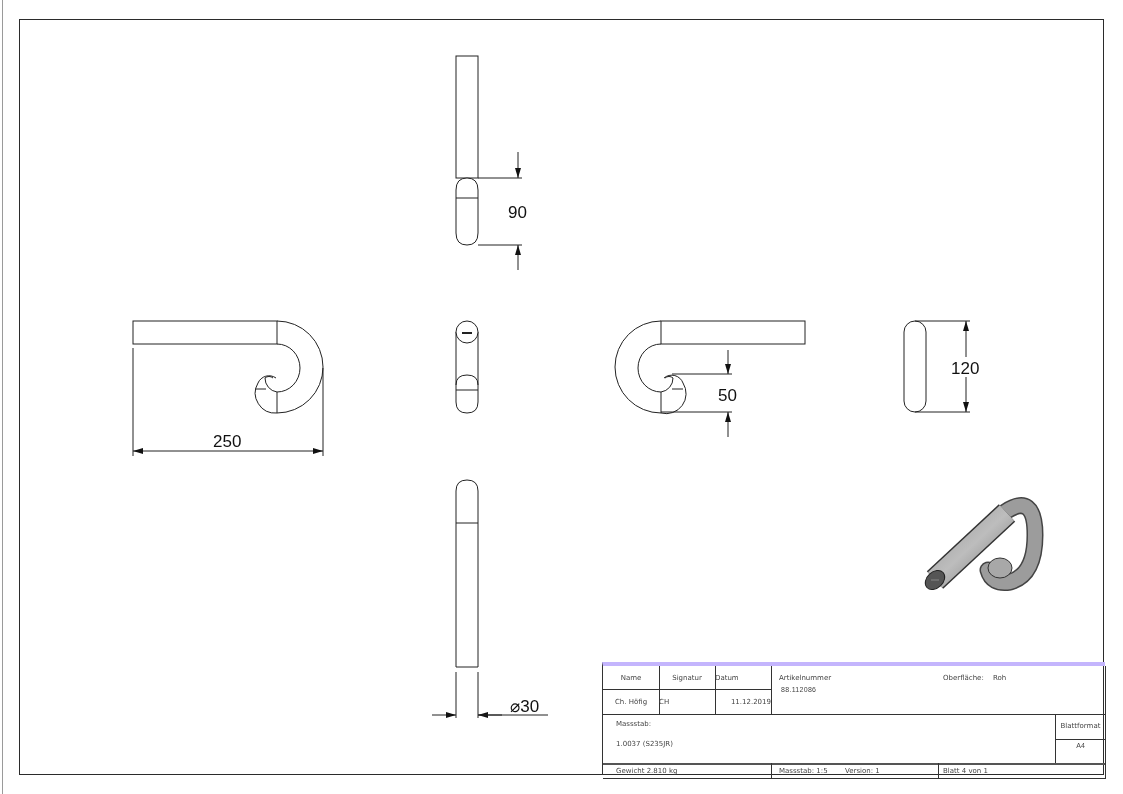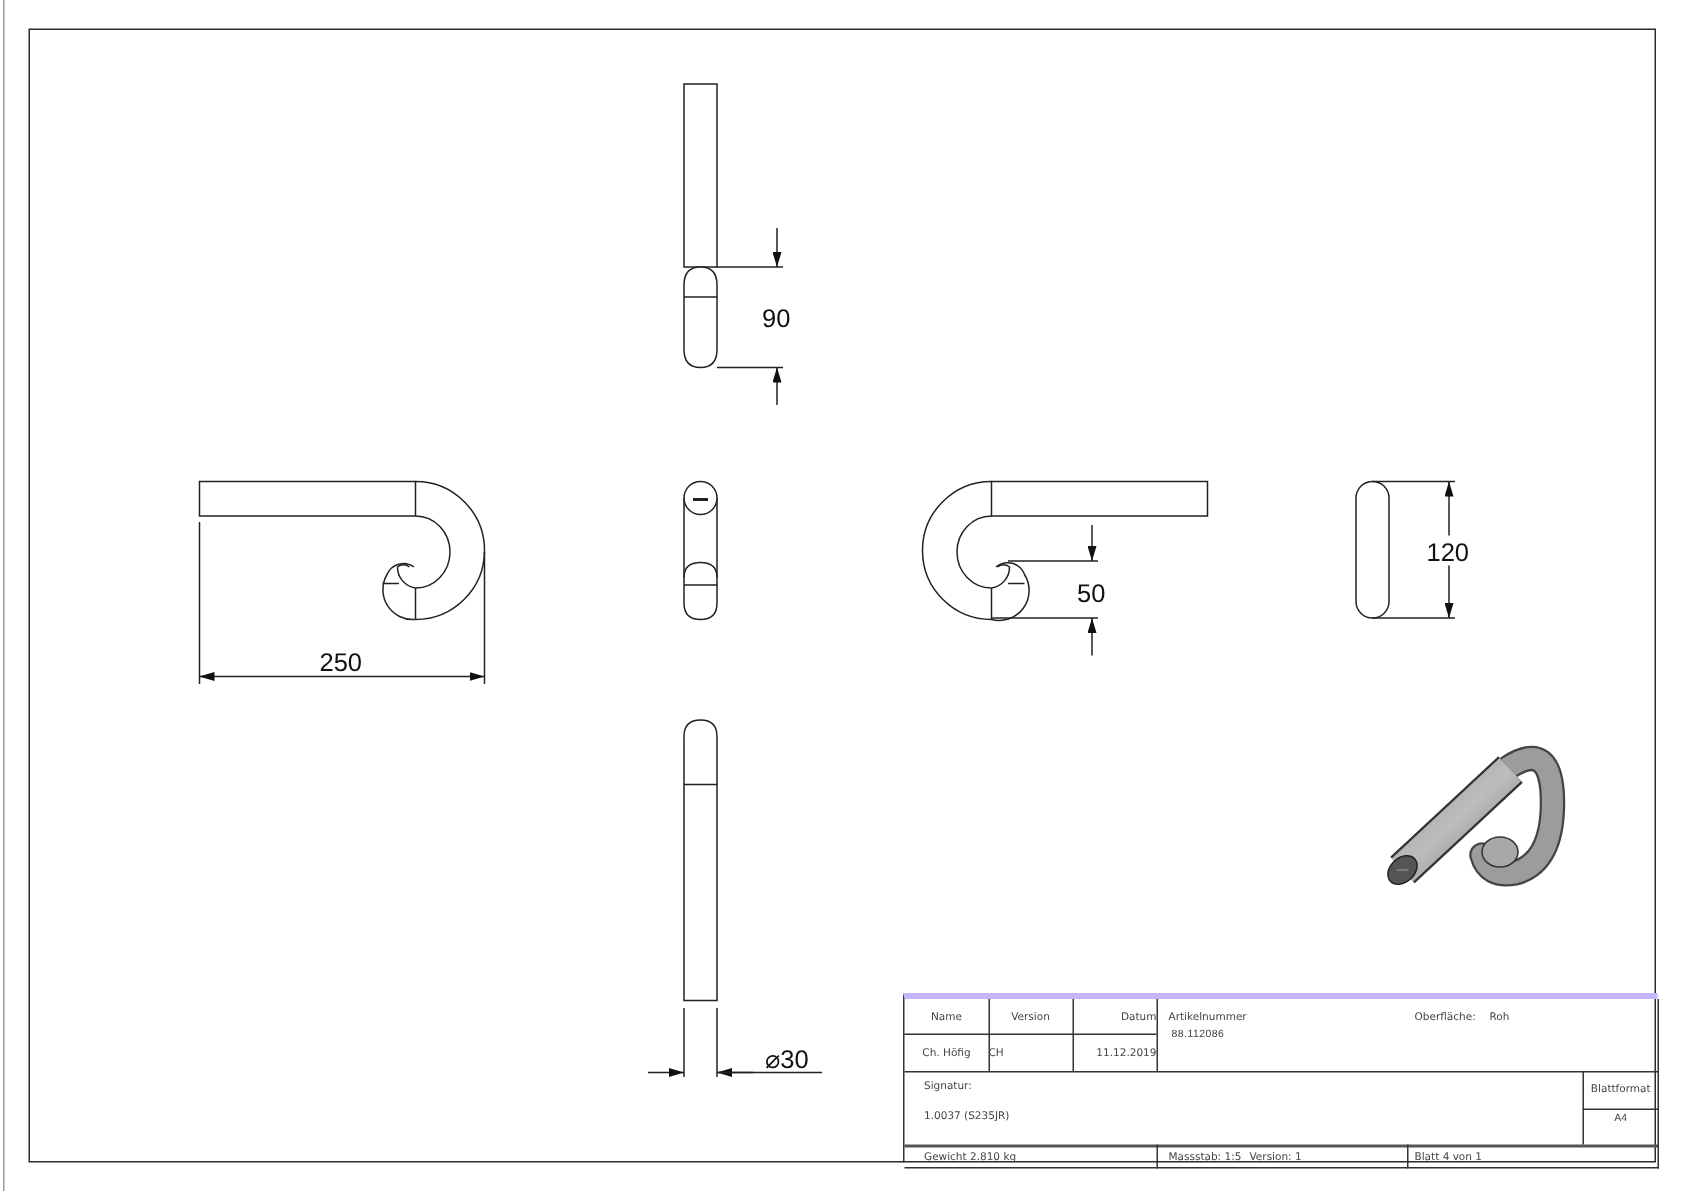--- a/index.html
+++ b/index.html
@@ -122,36 +122,36 @@
   <div class="line" style="left:56px;top:0;width:1px;height:48px;"></div>
   <div class="line" style="left:112px;top:0;width:1px;height:48px;"></div>
   <div class="line" style="left:168px;top:0;width:1px;height:48px;"></div>
   <div class="line" style="left:452px;top:48px;width:1px;height:49px;"></div>
   <div class="line" style="left:168px;top:97px;width:1px;height:16px;"></div>
   <div class="line" style="left:335px;top:97px;width:1px;height:16px;"></div>
   <div class="line" style="left:502px;top:0;width:1px;height:113px;"></div>
   <div class="line" style="left:0;top:112px;width:503px;height:1px;"></div>
 
   <div class="cell" style="left:0;top:8px;width:56px;text-align:center;">Name</div>
-  <div class="cell" style="left:56px;top:8px;width:56px;text-align:center;">Version</div>
-  <div class="cell" style="left:112px;top:8px;width:56px;text-align:right;">Datum</div>
+  <div class="cell" style="left:56px;top:8px;width:56px;text-align:center;">Signatur</div>
+  <div class="cell" style="left:112px;top:8px;width:56px;text-align:left;">Datum</div>
 
   <div class="cell" style="left:0;top:32px;width:56px;text-align:center;">Ch. Höfig</div>
   <div class="cell" style="left:56px;top:32px;width:56px;text-align:left;">CH</div>
   <div class="cell" style="left:112px;top:32px;width:56px;text-align:right;">11.12.2019</div>
 
   <div class="cell" style="left:176px;top:8px;">Artikelnummer</div>
   <div class="cell artnr" style="left:178px;top:20px;">88.112086</div>
 
   <div class="cell" style="left:340px;top:8px;">Oberfläche:</div>
   <div class="cell" style="left:390px;top:8px;">Roh</div>
 
-  <div class="cell" style="left:13px;top:54px;">Signatur:</div>
+  <div class="cell" style="left:13px;top:54px;">Massstab:</div>
   <div class="cell" style="left:13px;top:74px;">1.0037 (S235JR)</div>
 
   <div class="cell" style="left:452px;top:56px;width:51px;text-align:center;">Blattformat</div>
   <div class="cell a4" style="left:452px;top:76px;width:51px;text-align:center;">A4</div>
 
   <div class="cell" style="left:13px;top:101px;">Gewicht 2.810 kg</div>
   <div class="cell" style="left:176px;top:101px;">Massstab: 1:5</div>
-  <div class="cell" style="left:230px;top:101px;">Version: 1</div>
+  <div class="cell" style="left:242px;top:101px;">Version: 1</div>
   <div class="cell" style="left:340px;top:101px;">Blatt 4 von 1</div>
 </div>
 
 </body></html>

